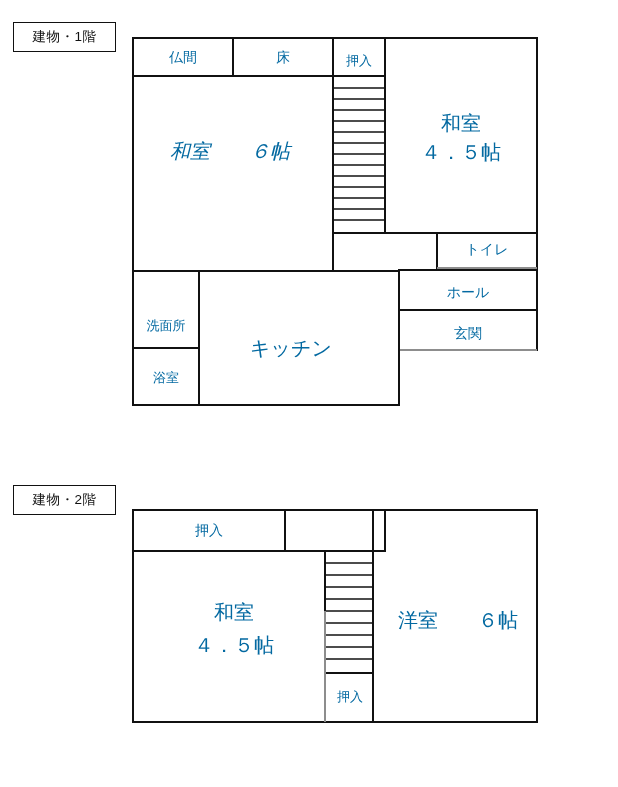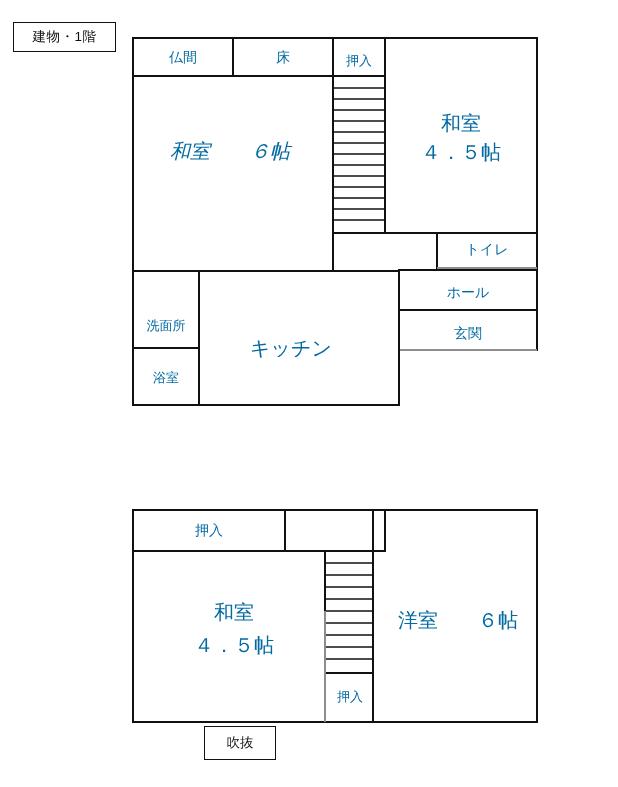--- a/index.html
+++ b/index.html
@@ -178,25 +178,25 @@
   <div class="label sz14 ctr" style="left:468px; top:293px;">ホール</div>
 
   <div class="label sz14 ctr" style="left:468px; top:334px;">玄関</div>
 
   <div class="label sz13 ctr" style="left:166px; top:326px;">洗面所</div>
 
   <div class="label sz13 ctr" style="left:166px; top:378px;text-align:right;">浴室</div>
 
   <div class="label sz15 ctr" style="left:291px; top:348px;">キッチン</div>
 
+  <div class="floor-tag" style="left:13px; top:485px; width:103px; height:30px;">建物・2階</div>
 
   <div class="label sz14 ctr" style="left:209px; top:531px;">押入</div>
 
   <div class="label sz15 ctr" style="left:234px; top:612px;">和室</div>
   <div class="label sz15 ctr" style="left:234px; top:645px;">４．５帖</div>
 
   <div class="label sz15 ctr" style="left:458px; top:620px;">洋室　　６帖</div>
 
   <div class="label sz13 ctr" style="left:350px; top:697px;">押入</div>
 
-  <div class="boxed-label" style="left:204px; top:726px; width:72px; height:34px;">吹抜</div>
 
 </div>
 
 </body></html>

